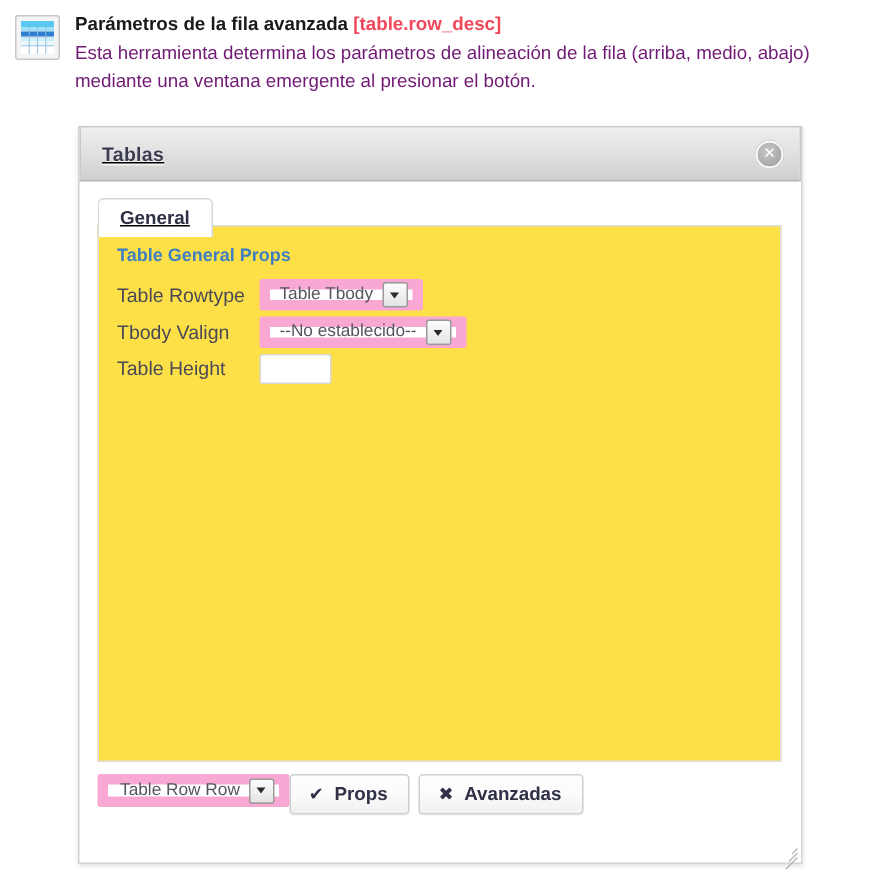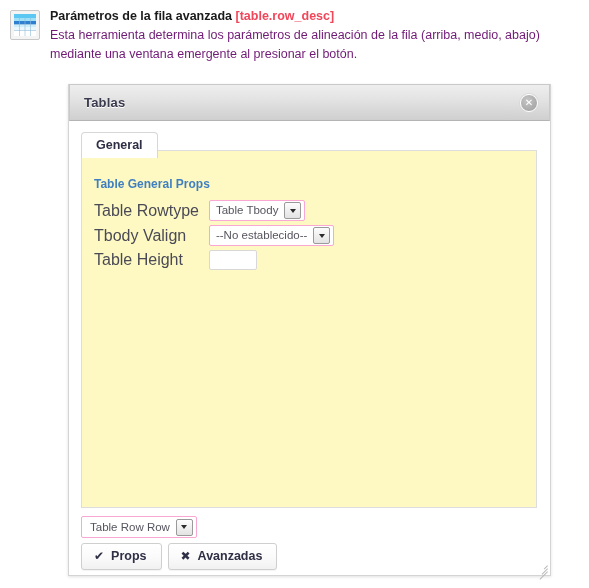--- a/index.html
+++ b/index.html
@@ -65,29 +65,30 @@
     font-size: 12.5px;
     color: #701a75;
     line-height: 19px;
     margin: 0;
     max-width: 505px;
   }
 
   
   .dialog {
     position: absolute;
-    left: 68px;
+    left: 52px;
     top: 84px;
     width: 483px;
     height: 492px;
     background: #ffffff;
     box-sizing: border-box;
     border: 1px solid #d4d4d4;
     border-top: none;
     box-shadow: 0 1px 3px rgba(0,0,0,0.12);
+    text-decoration: underline;
   }
   .dialog-titlebar {
     height: 37px;
     box-sizing: border-box;
     background: linear-gradient(to bottom, #eeeeee 0%, #e2e2e2 45%, #cfcfcf 100%);
     border: 1px solid #c9c9c9;
     border-bottom: 1px solid #b4b4b4;
     position: relative;
     display: flex;
     align-items: center;
@@ -155,51 +156,51 @@
     border-color: #d7d7d7;
   }
 
   
   .panel {
     position: absolute;
     left: 12px;
     top: 66px;
     width: 456px;
     height: 358px;
-    background: #fef9c3;
+    background: #fde047;
     border: 1px solid #dddddd;
     box-sizing: border-box;
-    padding: 25px 0 0 12px;
+    padding: 11px 0 0 12px;
   }
   .panel-heading {
     font-size: 12px;
     font-weight: bold;
     color: #3f7fc1;
     margin: 0 0 6px 0;
     line-height: 16px;
   }
   .form-table {
     border-collapse: collapse;
   }
   .form-table td {
     padding: 2px 0;
     vertical-align: middle;
   }
   .form-label {
-    font-size: 16px;
+    font-size: 13px;
     color: #4a4a56;
     padding-right: 10px !important;
     white-space: nowrap;
     line-height: 20px;
   }
   .select-box {
     display: inline-flex;
     align-items: center;
     background: #ffffff;
-    border: 1px solid #f9a8d4;
+    border: 7px solid #f9a8d4;
     border-radius: 2px;
     padding: 2px 3px 2px 6px;
     box-sizing: border-box;
     height: 21px;
     cursor: pointer;
   }
   .select-box .sel-value {
     font-size: 11.5px;
     color: #55555f;
     white-space: nowrap;
@@ -239,21 +240,22 @@
   }
 
   
   .footer {
     position: absolute;
     left: 12px;
     top: 432px;
     width: 456px;
     box-sizing: border-box;
     display: flex;
-    flex-direction: column;
+    flex-direction: row;
+    align-items: flex-end;
   }
   .footer-select {
     margin-bottom: 5px;
   }
   .footer-select .select-box {
     height: 22px;
     padding: 2px 3px 2px 8px;
   }
   .btn-row {
     display: flex;

